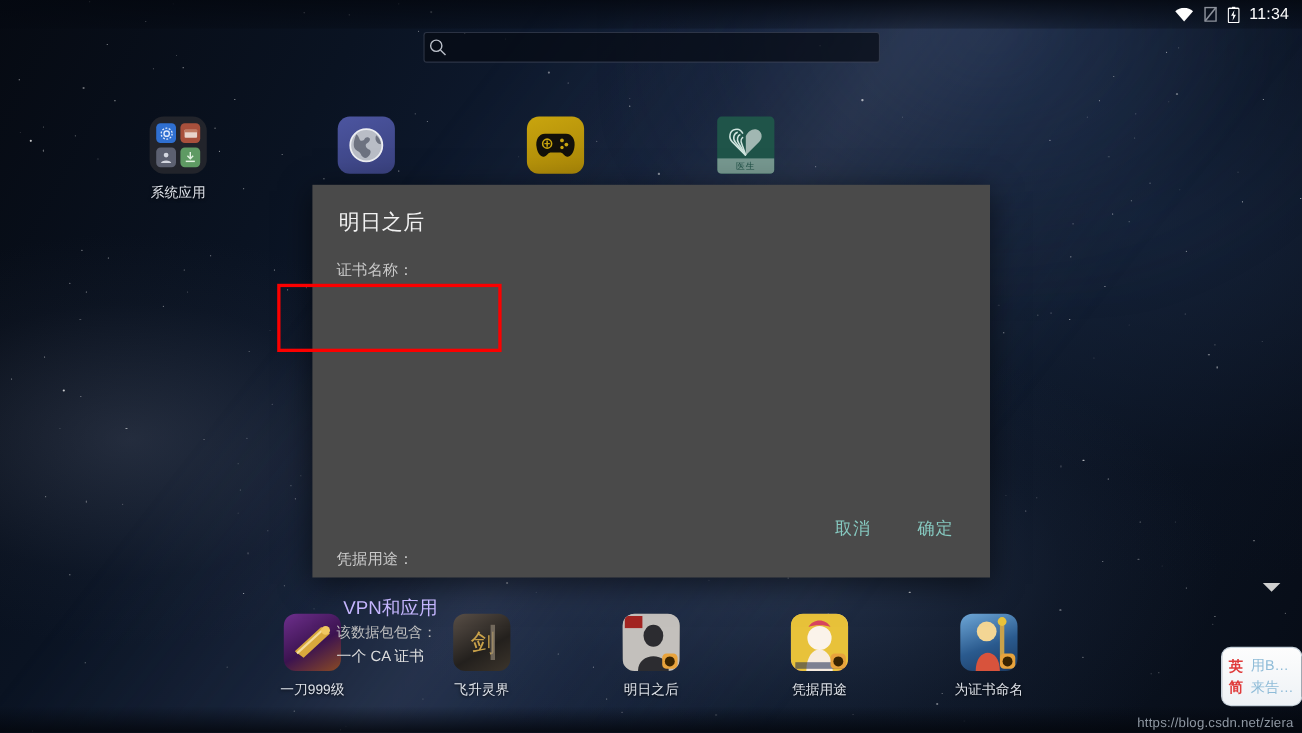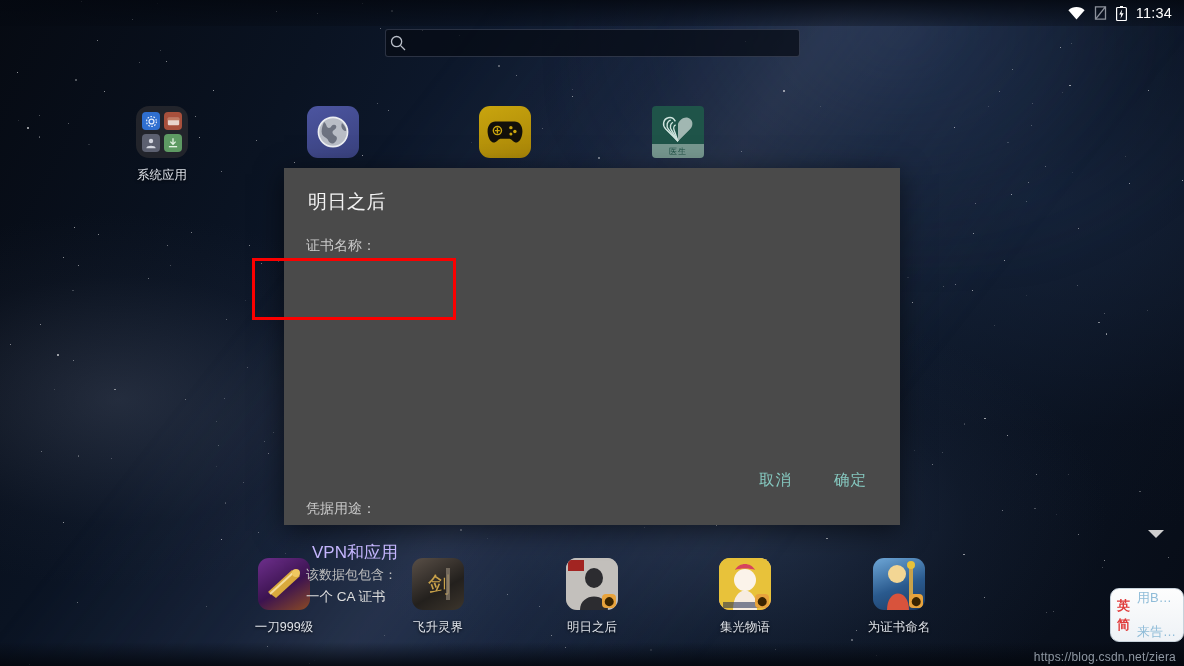--- a/index.html
+++ b/index.html
@@ -170,21 +170,21 @@
     position:absolute; left:1110px; top:588px; width:74px; height:54px;
     background:linear-gradient(180deg,#fdfdfd,#eef2f6);
     border-radius:9px; border:1px solid #c7d2db; z-index:70;
     display:flex; overflow:hidden;
   }
   #ime-left{
     width:25px; display:flex; flex-direction:column; align-items:center;
     justify-content:center; gap:1px; color:#e03b3b; font-size:13px; font-weight:bold;
   }
   #ime-right{
-    flex:1; display:flex; flex-direction:column; justify-content:space-between;
+    flex:1; display:flex; flex-direction:column; justify-content:center;
     gap:2px; color:#8fbcd8; font-size:13px; padding-left:1px;
   }
   #watermark{
     position:absolute; right:8px; bottom:2px; z-index:80;
     font-size:12px; color:#9aa3ae; opacity:.92; letter-spacing:.2px;
   }
 
   #bottom-shade{
     position:absolute; left:0; bottom:0; width:1184px; height:24px;
     background:linear-gradient(180deg, rgba(4,8,16,0) 0%, rgba(3,6,12,0.85) 100%);
@@ -576,21 +576,21 @@
   <div class="app-tile g4">
     <svg width="52" height="52" viewBox="0 0 52 52">
       <rect width="52" height="52" fill="#e8c23a"></rect>
       <path d="M14 52 C14 26 38 26 38 52 Z" fill="#f7ece0"></path>
       <circle cx="26" cy="22" r="11" fill="#fbf3ea"></circle>
       <path d="M16 12 C20 4 32 4 36 12 C32 10 20 10 16 12 Z" fill="#d8455f"></path>
       <rect x="4" y="44" width="44" height="6" fill="#1c2a52" opacity=".55"></rect>
     </svg>
     <div class="g-badge">⬤</div>
   </div>
-  <div class="app-label">集光物语</div>
+  <div class="app-label">凭据用途</div>
 </div>
 
 <div class="app" style="left:847px; top:558px;">
   <div class="app-tile g5">
     <svg width="52" height="52" viewBox="0 0 52 52">
       <circle cx="24" cy="16" r="9" fill="#f3d694"></circle>
       <path d="M14 52 C14 30 36 30 36 52 Z" fill="#d8533c"></path>
       <rect x="36" y="6" width="4" height="34" fill="#c9a24a"></rect>
       <circle cx="38" cy="7" r="4" fill="#e8c23a"></circle>
     </svg>

